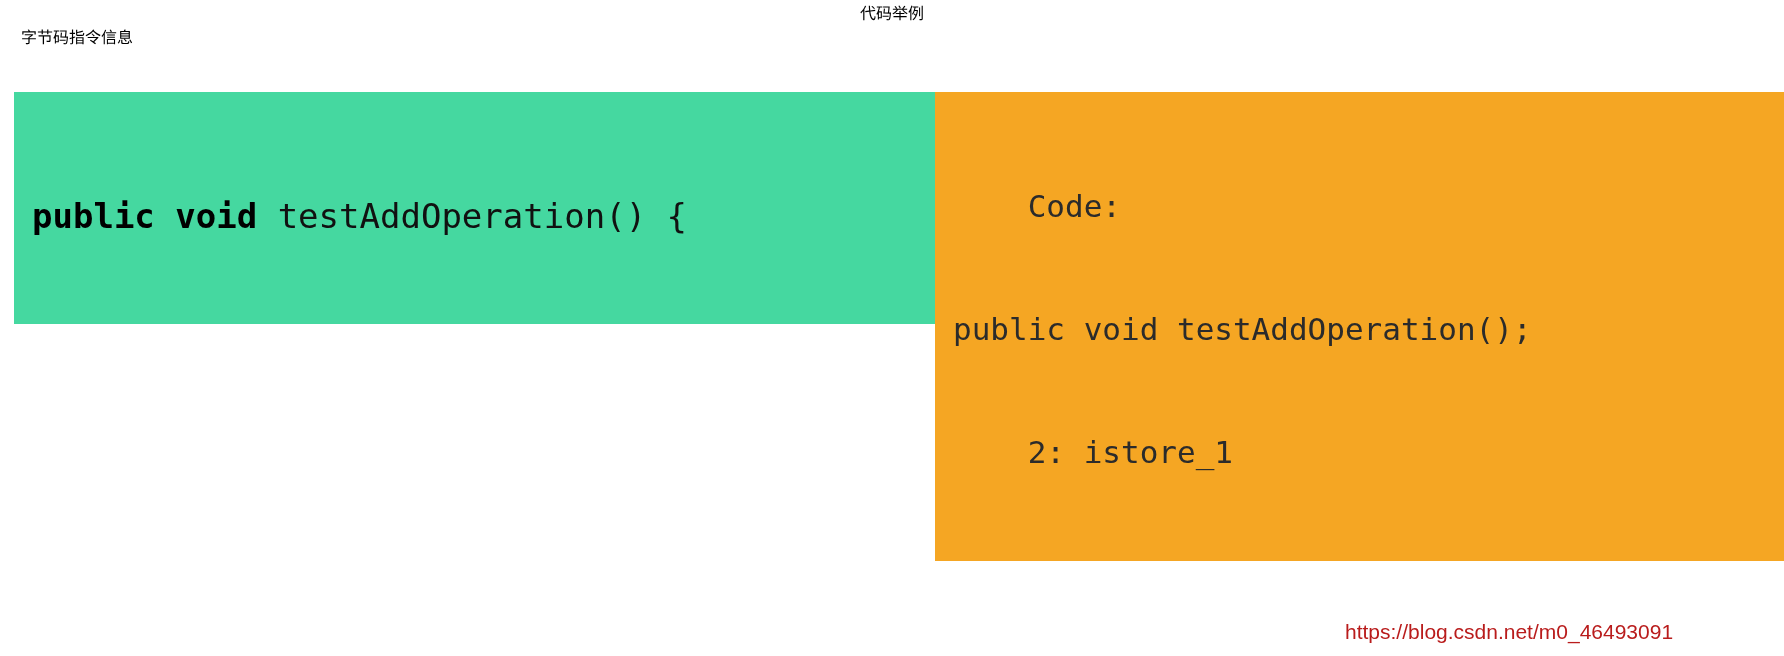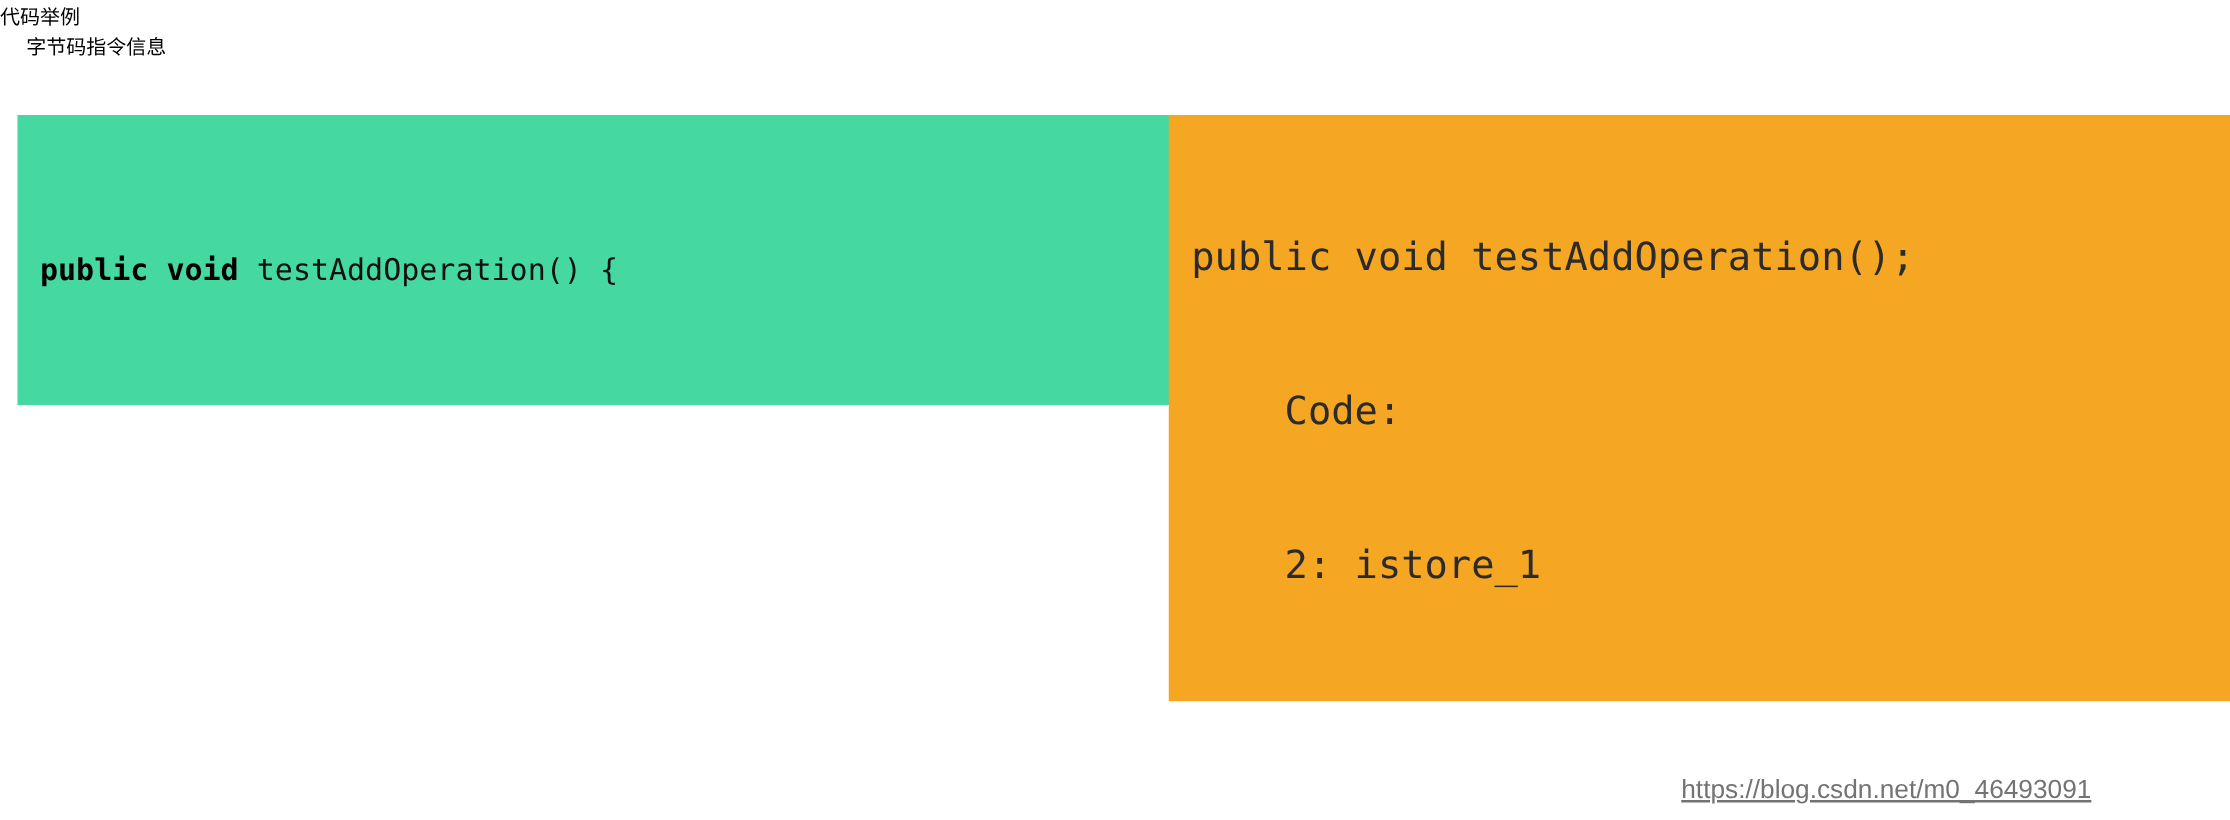--- a/index.html
+++ b/index.html
@@ -10,40 +10,40 @@
   }
 
   #slide {
     position: relative;
     width: 1784px;
     height: 656px;
     background: #ffffff;
     overflow: hidden;
     font-family: "Liberation Sans", "DejaVu Sans", sans-serif;
   }
-  #heading-left  { left: 34px;  top: 12px; }
+  #heading-left  { left: 34px;  top: 12px; text-align: center; }
   #heading-right { left: 944px; top: 12px; margin-left: 21px; }
 
   
   .code-panel {
     position: absolute;
     box-sizing: border-box;
     font-family: "Liberation Mono", "DejaVu Sans Mono", monospace;
     white-space: pre;
     overflow: hidden;
   }
 
   #panel-java {
     left: 14px;
     top: 92px;
     width: 1023px;
     height: 232px;
     background: #45D8A0;
     padding: 14px 0 10px 18px;
-    font-size: 24px;
+    font-size: 34px;
     line-height: 44px;
     color: #111111;
   }
 
   #panel-bytecode {
     left: 935px;
     top: 92px;
     width: 849px;
     height: 469px;
     background: #F5A623;
@@ -62,47 +62,46 @@
   .kw { font-weight: 700; color: #000000; }
 
   
   #watermark {
     position: absolute;
     left: 1345px;
     top: 621px;
     font-family: "Liberation Sans", "DejaVu Sans", sans-serif;
     font-size: 21px;
     line-height: 1;
-    color: #737373;
+    color: #b91c1c;
     white-space: nowrap;
     letter-spacing: 0px;
     pointer-events: none;
-    text-decoration: underline;
   }
 </style>
 </head>
 <body>
 
 <div id="slide">
 
   <div id="heading-left">代码举例</div>
 
   <div id="panel-java" class="code-panel">
     <code class="code-line"><span class="kw">public void</span><span> testAddOperation() {</span></code>
     
     
     
     
   </div>
 
   <div id="heading-right">字节码指令信息</div>
 
   <div id="panel-bytecode" class="code-panel">
+    <code class="code-line">    Code:</code>
     <code class="code-line">public void testAddOperation();</code>
-    <code class="code-line">    Code:</code>
     <code class="code-line">    2: istore_1</code>
     
     
     
     
     
     
     
   </div>
 

